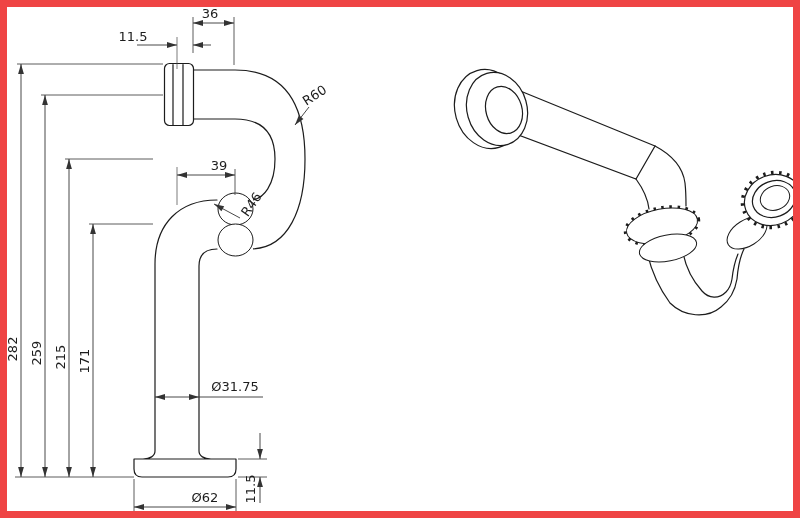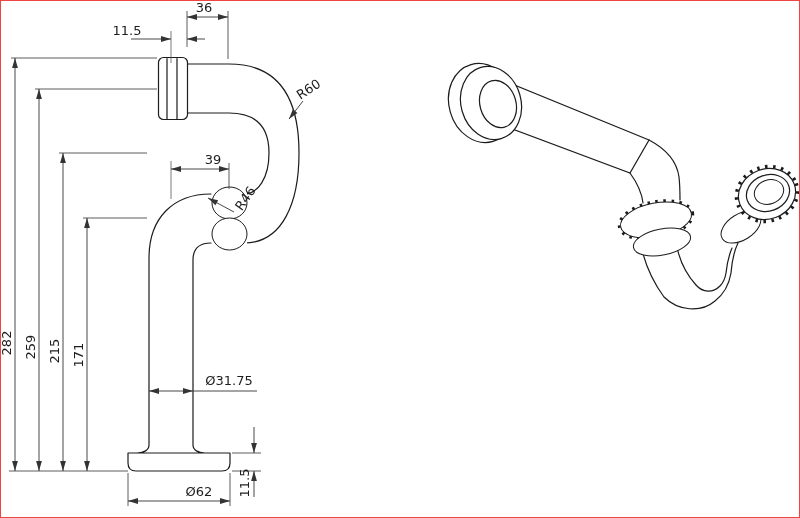--- a/index.html
+++ b/index.html
@@ -1,18 +1,18 @@
 <!DOCTYPE html>
 <html><head>
 <meta charset="utf-8">
 <style>
   html,body{margin:0;padding:0;background:#e9e9e9;}
   .canvas{
     width:800px;height:518px;background:#ffffff;
-    border:1px solid #ef4444;box-sizing:border-box;
+    border:7px solid #ef4444;box-sizing:border-box;
     font-family:"DejaVu Sans", sans-serif;
     position:relative;overflow:hidden;
   }
   svg{display:block;}
   .outline{stroke:#1c1c1c;stroke-width:1.2;fill:none;stroke-linecap:round;}
   .fillw{fill:#ffffff;stroke:#1c1c1c;stroke-width:1.2;}
   .fillw-thin{fill:#ffffff;stroke:#1c1c1c;stroke-width:1;}
   .noline{fill:#ffffff;stroke:none;}
   .dimline{stroke:#333333;stroke-width:0.9;fill:none;}
   .extline{stroke:#333333;stroke-width:0.8;fill:none;}

